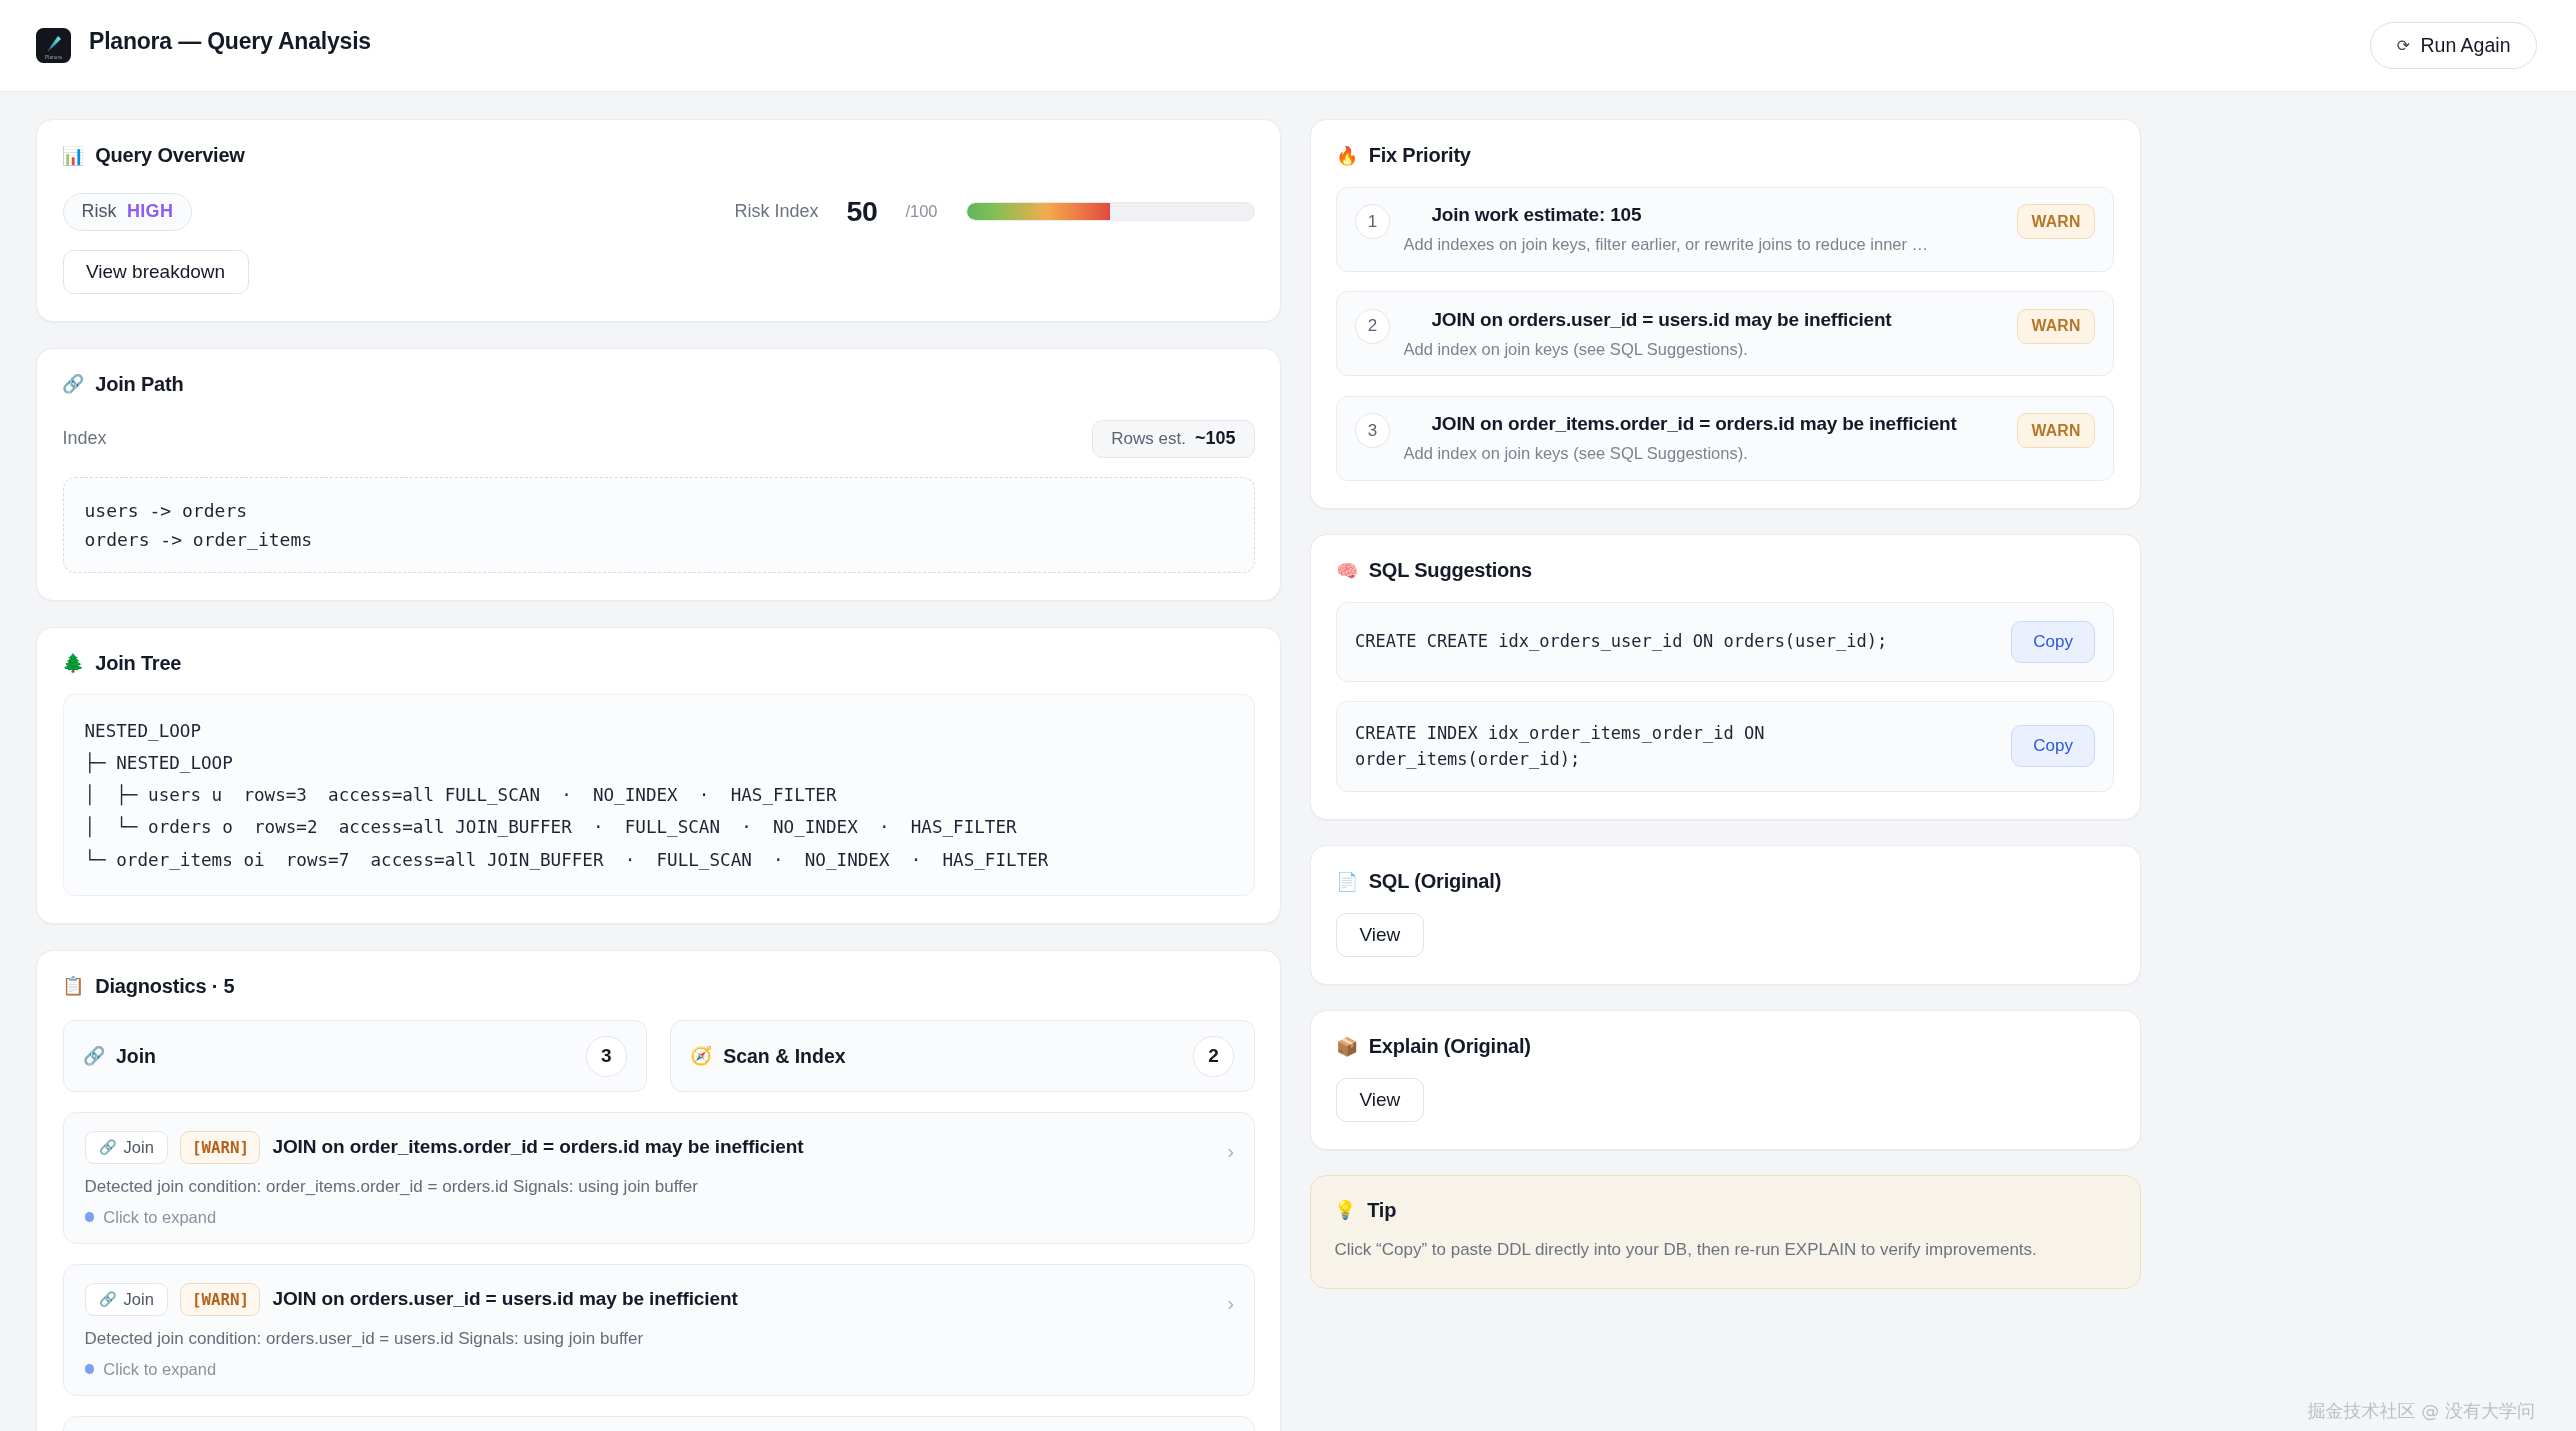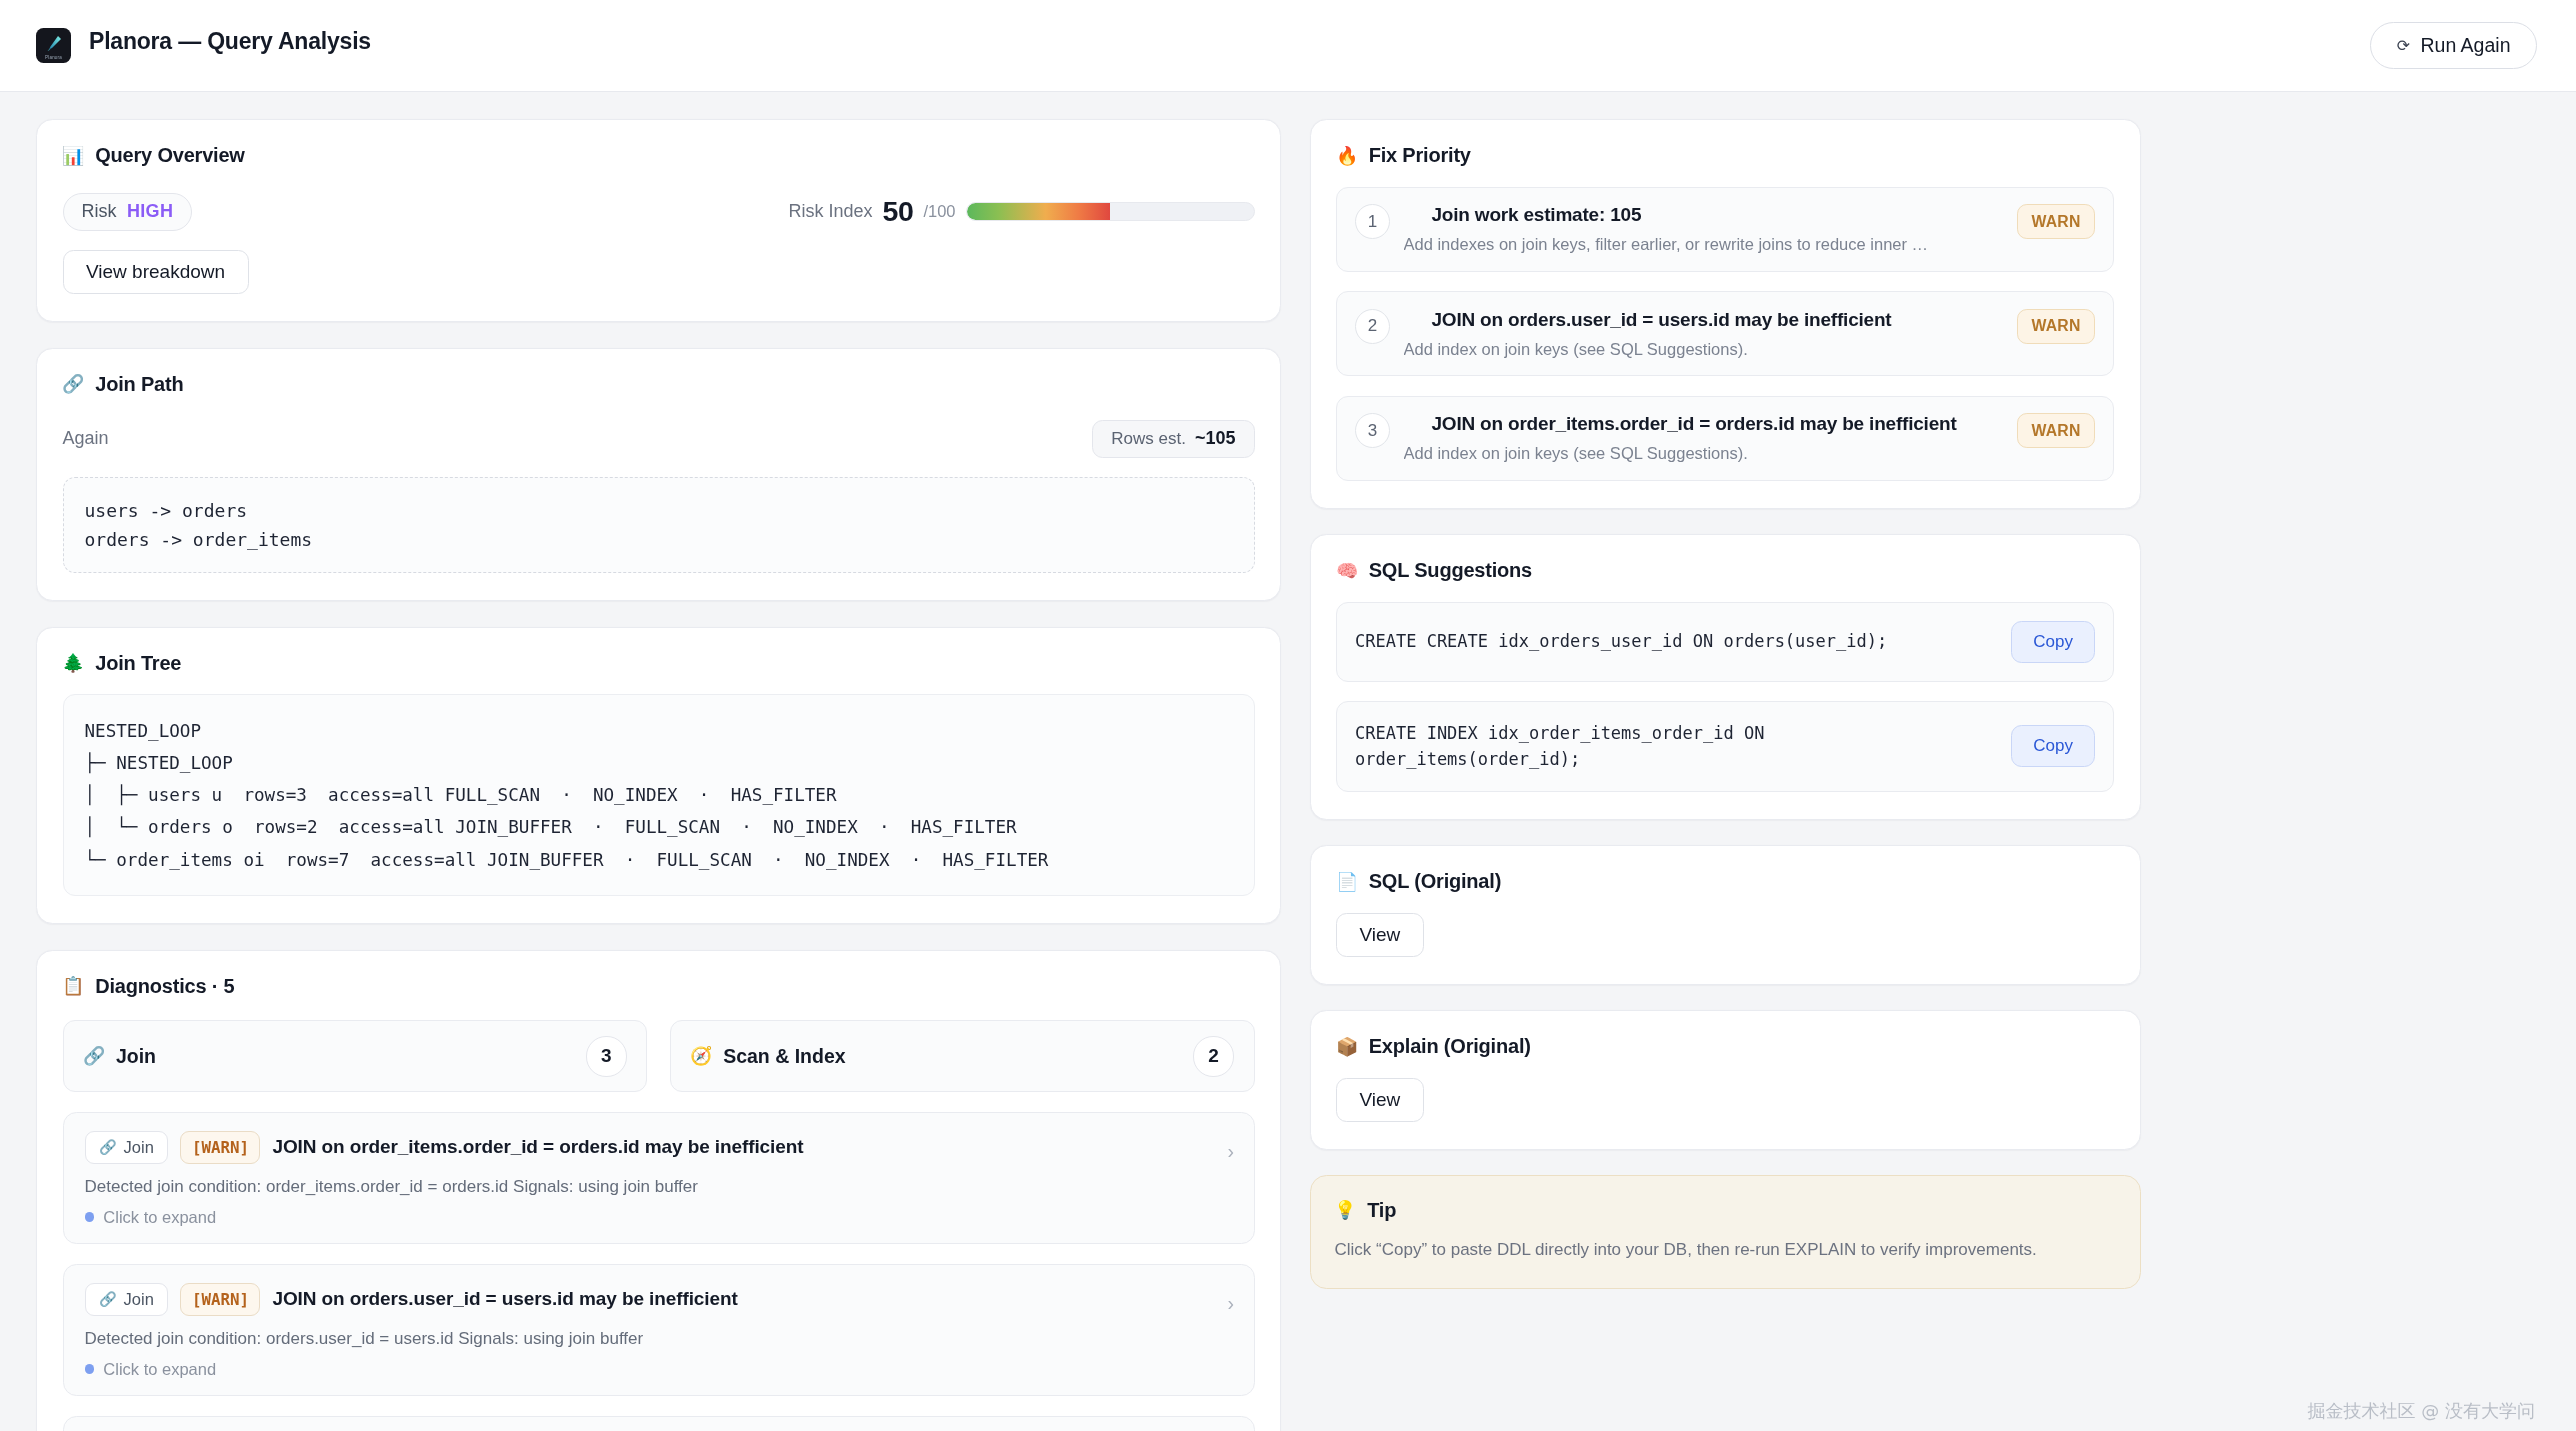--- a/index.html
+++ b/index.html
@@ -70,21 +70,21 @@
     display: flex; align-items: center;
     margin-top: 25.5px;
   }
   .chip-risk {
     display: inline-flex; align-items: center; gap: 10.5px;
     height: 38px; padding: 0 18px;
     border: 0.8px solid #e4e6ec; border-radius: 19.5px;
     background: #fafbfc; font-size: 18px; color: #4b5563;
   }
   .chip-risk b { color: #8b5cf6; font-weight: 700; letter-spacing: 0.3px; }
-  .risk-meter { margin-left: auto; display: flex; align-items: center; gap: 10px; }
+  .risk-meter { margin-left: auto; display: flex; align-items: center; gap: 28px; }
   .risk-label { font-size: 18px; color: #6b7280; }
   .risk-num { font-size: 28.5px; font-weight: 700; letter-spacing: -0.4px; }
   .risk-den { font-size: 16.5px; color: #8a919e; }
   .bar-track {
     width: 289px; height: 19px; border-radius: 10.5px;
     background: #eff1f5; border: 0.8px solid #e7e9ee; overflow: hidden;
   }
   .bar-fill {
     height: 100%; border-radius: 10.5px 0 0 10.5px;
     background: linear-gradient(90deg,#5cb85c 0%,#8bbf52 22%,#f0ad4e 55%,#ef7b45 78%,#e0483f 100%);
@@ -299,21 +299,21 @@
       </div>
       <button class="btn-outline">View breakdown</button>
     </section>
 
     <section class="card">
       <div class="card-title">
         <span class="emoji">🔗</span>
         <span>Join Path</span>
       </div>
       <div class="jp-row">
-        <span class="jp-label">Again</span>
+        <span class="jp-label">Index</span>
         <div class="chip-rows">
           <span>Rows est.</span>
           <b>~105</b>
         </div>
       </div>
       <pre class="code-dashed">users -&gt; orders
 orders -&gt; order_items</pre>
     </section>
 
     <section class="card">

